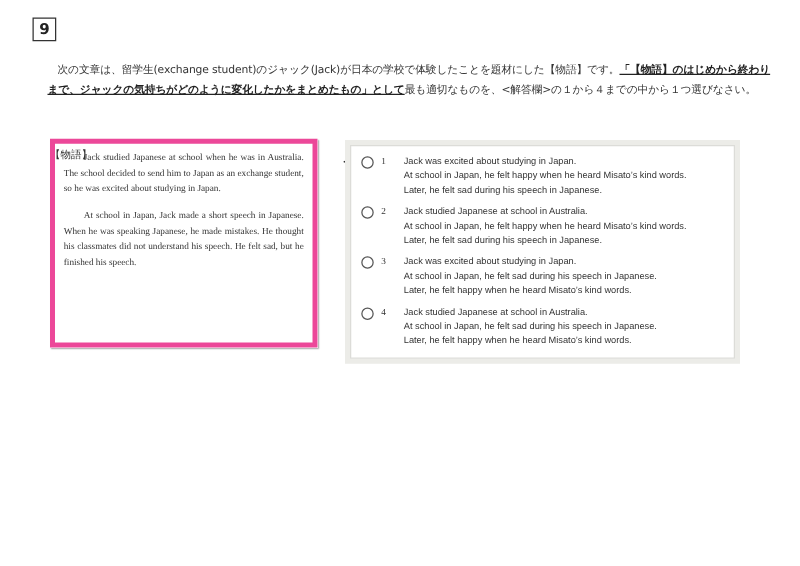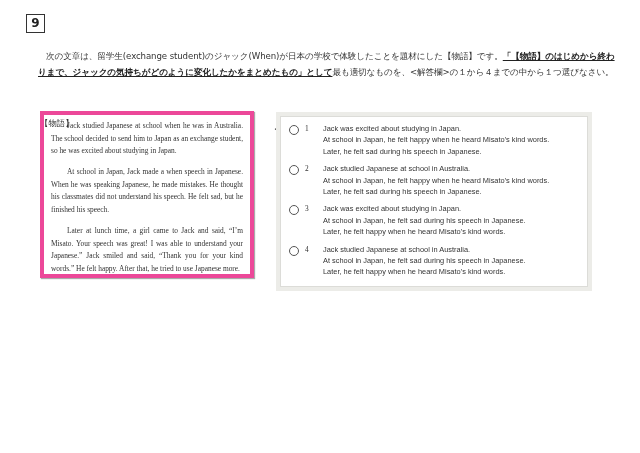--- a/index.html
+++ b/index.html
@@ -28,28 +28,27 @@
            margin-top:2px; margin-right:6px; flex:none; background:#fff; }
   .optnum { width:18px; font-family:"Liberation Serif", serif; font-size:7.4px;
             line-height:11.4px; color:#333; flex:none; }
   .opttext { font-family:Liberation Sans, sans-serif; font-size:7.4px; line-height:11.4px; color:#333; }
 </style>
 </head>
 <body>
 
 <div class="qnum">9</div>
 
-<div class="instr"><span class="ind"></span><span>次の文章は、留学生(exchange student)のジャック(When)が日本の学校で体験したことを題材にした【物語】です。</span><u>「【物語】のはじめから終わりまで、ジャックの気持ちがどのように変化したかをまとめたもの」として</u><span>最も適切なものを、&lt;解答欄&gt;の１から４までの中から１つ選びなさい。</span></div>
+<div class="instr"><span class="ind"></span><span>次の文章は、留学生(exchange student)のジャック(Jack)が日本の学校で体験したことを題材にした【物語】です。</span><u>「【物語】のはじめから終わりまで、ジャックの気持ちがどのように変化したかをまとめたもの」として</u><span>最も適切なものを、&lt;解答欄&gt;の１から４までの中から１つ選びなさい。</span></div>
 
 <div class="lbl" style="left:40px;top:98px;">【物語】</div>
 
 <div class="story">
   <p>Jack studied Japanese at school when he was in Australia. The school decided to send him to Japan as an exchange student, so he was excited about studying in Japan.</p>
-  <p>At school in Japan, Jack made a when speech in Japanese. When he was speaking Japanese, he made mistakes. He thought his classmates did not understand his speech. He felt sad, but he finished his speech.</p>
-  <p>Later at lunch time, a girl came to Jack and said, “I’m Misato. Your speech was great! I was able to understand your Japanese.” Jack smiled and said, “Thank you for your kind words.” He felt happy. After that, he tried to use Japanese more.</p>
+  <p>At school in Japan, Jack made a short speech in Japanese. When he was speaking Japanese, he made mistakes. He thought his classmates did not understand his speech. He felt sad, but he finished his speech.</p>
 </div>
 
 <div class="lbl" style="left:274px;top:104px;">&lt;解答欄&gt;</div>
 
 <div class="answers-outer">
   <div class="answers-inner">
     <div class="opt">
       <span class="radio"></span>
       <span class="optnum">1</span>
       <div class="opttext">

